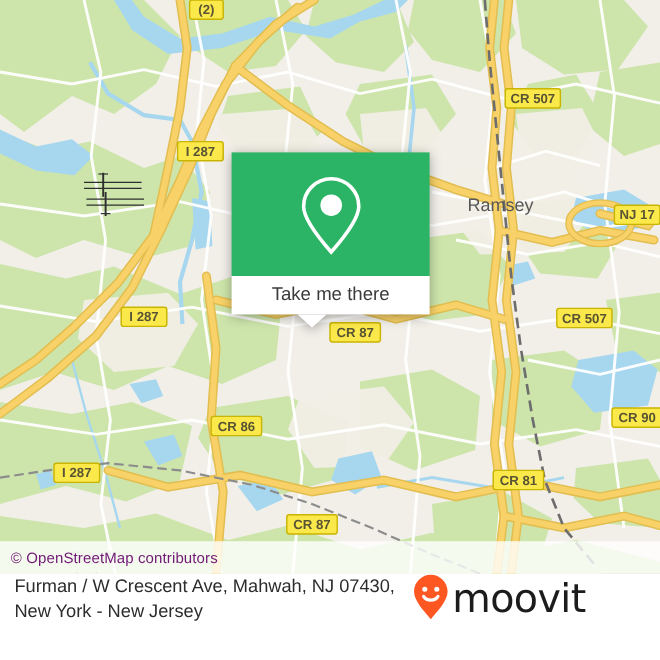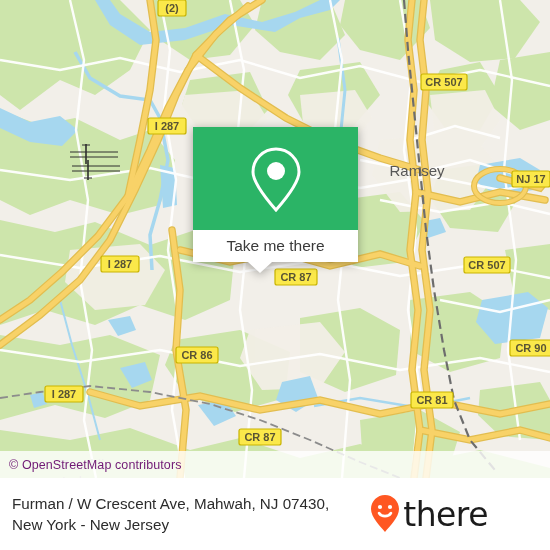--- a/index.html
+++ b/index.html
@@ -95,21 +95,21 @@
 
   
   #footer {
     position: absolute;
     left: 0;
     top: 478px;
     width: 502px;
     height: 72px;
     background: #ffffff;
     display: flex;
-    align-items: center;
+    align-items: flex-start;
     box-sizing: border-box;
     padding: 0 14px 0 12px;
   }
   .footer-title {
     flex: 1 1 auto;
     font-size: 15.2px;
     line-height: 21px;
     color: #2c2c2c;
     font-family: "Liberation Sans", sans-serif;
     padding-right: 10px;
@@ -371,17 +371,17 @@
 
   <div id="footer">
     <div class="footer-title">Furman / W Crescent Ave, Mahwah, NJ 07430, New York - New Jersey</div>
     <div class="brand">
       <svg width="30" height="40" viewBox="0 0 30 40">
         <path d="M15 1 C7.3 1 1 7.3 1 15 C1 23 10 32 15 38 C20 32 29 23 29 15 C29 7.3 22.7 1 15 1 Z" fill="#ff5722"></path>
         <circle cx="10" cy="13" r="2.1" fill="#ffffff"></circle>
         <circle cx="20" cy="13" r="2.1" fill="#ffffff"></circle>
         <path d="M9 19 C11.5 23.2 18.5 23.2 21 19" fill="none" stroke="#ffffff" stroke-width="2.6" stroke-linecap="round"></path>
       </svg>
-      <span class="brand-word">there</span>
+      <span class="brand-word">moovit</span>
     </div>
   </div>
 
 </div>
 
 </body></html>

